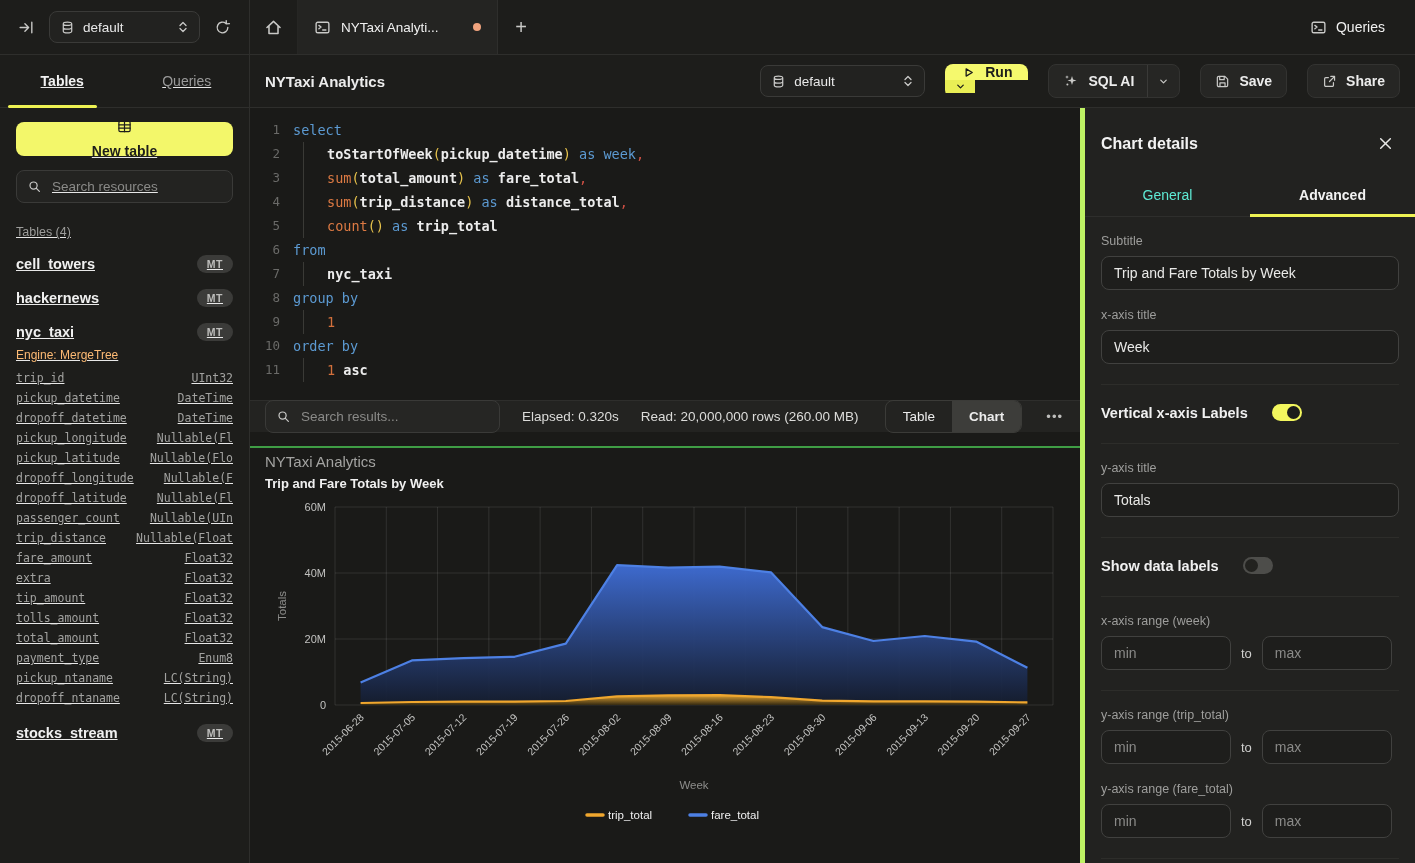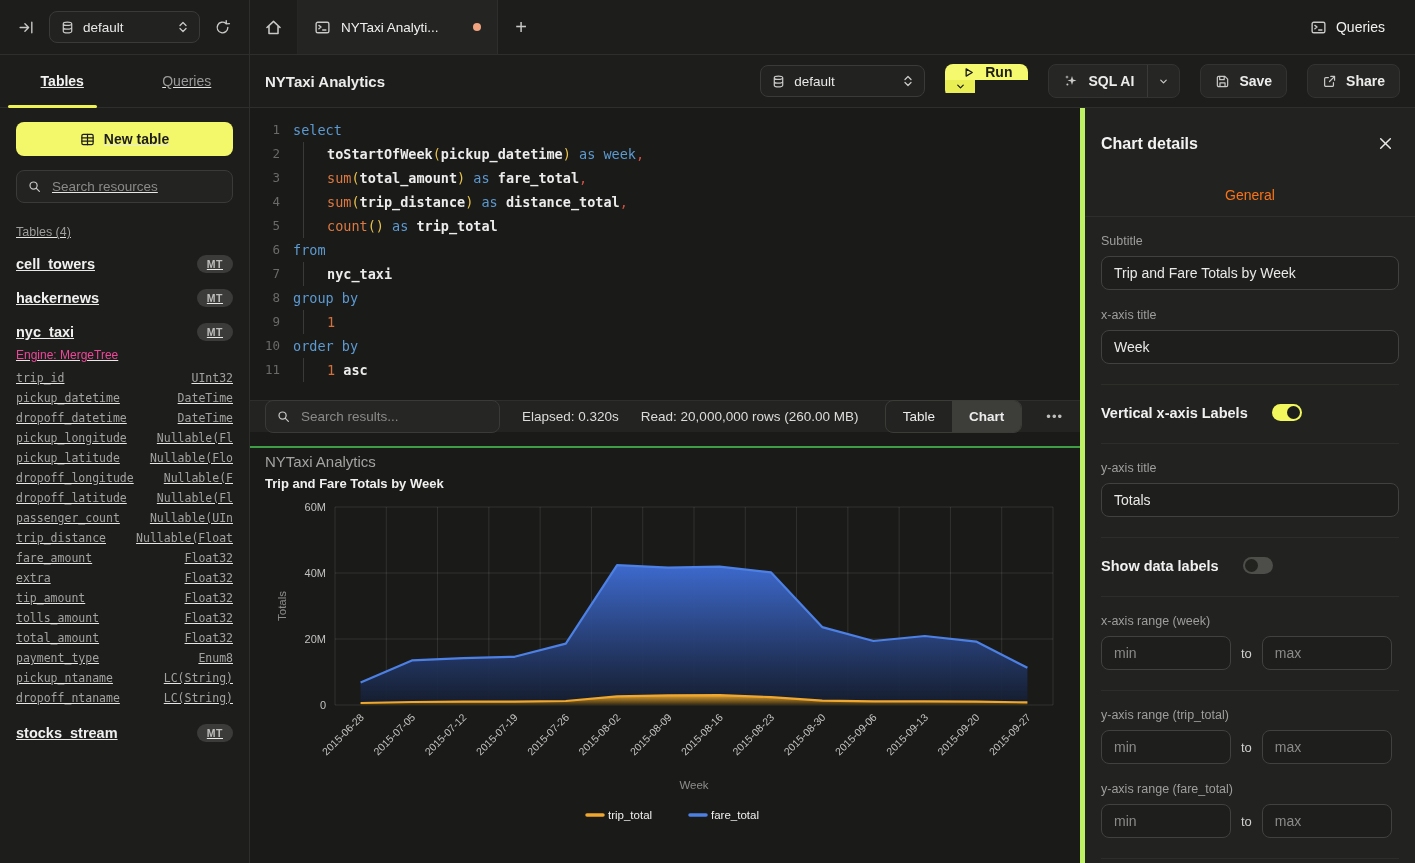--- a/index.html
+++ b/index.html
@@ -34,33 +34,33 @@
            border-right:1px solid #2e2e2c;display:flex;flex-direction:column;text-decoration:underline;}
   .side-tabs{height:53px;display:flex;border-bottom:1px solid #2e2e2c;flex:none;}
   .side-tab{flex:1;display:flex;align-items:center;justify-content:center;font-size:14px;color:#9a9a9a;
             cursor:pointer;position:relative;}
   .side-tab.active{color:#f2f2f2;font-weight:bold;}
   .side-tab.active:after{content:"";position:absolute;left:8px;right:28px;bottom:-1px;height:3px;
             background:#eef253;border-radius:2px;}
   .side-content{padding:14px 16px;overflow:hidden;}
   .new-table{width:100%;height:34px;background:#f3f76a;color:#1d1d1b;border:none;border-radius:8px;
              font-size:14px;font-weight:bold;display:flex;align-items:center;justify-content:center;gap:9px;cursor:pointer;
-             font-family:"Liberation Sans",sans-serif;}
+             font-family:"Liberation Sans",sans-serif;flex-direction:column;}
   .new-table .ic{stroke:#1d1d1b;}
   .search-box{margin-top:14px;height:33px;border:1px solid #3a3a38;border-radius:8px;background:#232321;
               display:flex;align-items:center;gap:8px;padding:0 10px;}
   .search-box input{background:none;border:none;outline:none;color:#e8e8e8;font-size:13.5px;width:100%;
               font-family:"Liberation Sans",sans-serif;}
   input::placeholder{color:#8a8a88;}
   .section-label{margin-top:22px;font-size:12.5px;color:#9c9c9a;}
   .table-row{display:flex;align-items:center;justify-content:space-between;margin-top:16px;cursor:pointer;}
   .t-name{font-size:14.5px;color:#f0f0f0;font-weight:bold;}
   .badge{background:#3b3b39;color:#bdbdbb;font-size:10.5px;font-weight:bold;border-radius:10px;
          padding:3px 10px;letter-spacing:.5px;}
-  .engine-line{margin-top:7px;font-size:12px;color:#ec4899;}
+  .engine-line{margin-top:7px;font-size:12px;color:#fdba74;}
   .cols{margin-top:6px;font-family:"DejaVu Sans Mono",monospace;font-size:11.5px;color:#a2a2a0;}
   .col-row{display:flex;justify-content:space-between;line-height:20px;white-space:nowrap;}
 
   
   .main{position:absolute;left:250px;top:55px;width:1165px;height:808px;}
   .query-toolbar{height:53px;background:#1d1d1b;border-bottom:1px solid #2e2e2c;display:flex;
                  align-items:center;padding:0 15px;}
   .q-title{font-size:15px;font-weight:bold;color:#ececec;}
   .tb-right{margin-left:auto;display:flex;align-items:center;gap:20px;}
   .tb-right .db-select{width:165px;flex:none;}
@@ -105,21 +105,21 @@
   
   .chart-section{position:absolute;left:0;top:393px;width:830px;height:415px;background:#1a1a18;}
 
   
   .panel{position:absolute;left:1080px;top:108px;width:335px;height:755px;background:#222220;
          border-left:5px solid #bef264;overflow:hidden;}
   .panel-head{display:flex;align-items:center;justify-content:space-between;padding:26px 20px 24px 16px;}
   .panel-title{font-size:16px;font-weight:bold;color:#f2f2f2;}
   .close-btn{background:none;border:none;cursor:pointer;padding:2px;}
   .panel-tabs{display:flex;border-bottom:1px solid #2e2e2c;}
-  .panel-tab{flex:1;text-align:center;padding:10px 0 13px;font-size:14px;color:#f97316;cursor:pointer;
+  .panel-tab{flex:1;text-align:center;padding:10px 0 13px;font-size:14px;color:#5eead4;cursor:pointer;
              position:relative;}
   .panel-tab.active{color:#f2f2f2;font-weight:bold;}
   .panel-tab.active:after{content:"";position:absolute;left:0;right:0;bottom:-1px;height:3px;background:#eef253;}
   .panel-body{padding:0 16px;}
   .grp{padding:17px 0 20px;border-bottom:1px solid #2d2d2a;}
   .grp.last{border-bottom:none;}
   .fld-label{font-size:12.5px;color:#9e9e9c;margin-bottom:8px;}
   .fld-input{width:100%;height:34px;background:#1e1e1c;border:1px solid #41413f;border-radius:8px;
              color:#e9e9e7;font-size:14px;padding:0 12px;outline:none;font-family:"Liberation Sans",sans-serif;}
   .fld2{margin-top:18px;}
@@ -486,20 +486,21 @@
     <div class="panel-head">
       <span class="panel-title">Chart details</span>
       <button class="close-btn">
         <svg width="15" height="15" viewBox="0 0 14 14">
             <path d="M2.5 2.5 L11.5 11.5 M11.5 2.5 L2.5 11.5" stroke="#e8e8e6" stroke-width="1.4" stroke-linecap="round"></path>
           </svg>
       </button>
     </div>
     <div class="panel-tabs">
       <div class="panel-tab">General</div>
+      <div class="panel-tab active">Advanced</div>
     </div>
     <div class="panel-body">
       <div class="grp">
         <div class="fld-label">Subtitle</div>
         <input class="fld-input" value="Trip and Fare Totals by Week" style="">
         <div class="fld2">
           <div class="fld-label">x-axis title</div>
           <input class="fld-input" value="Week" style="">
         </div>
       </div>

